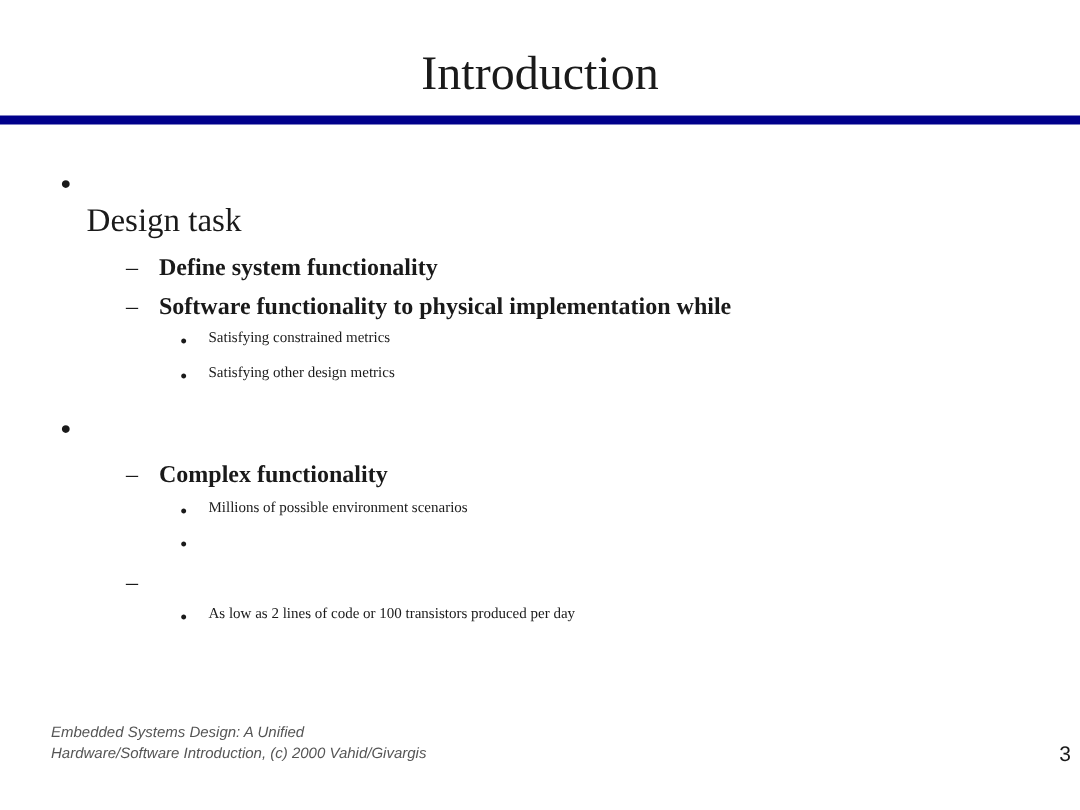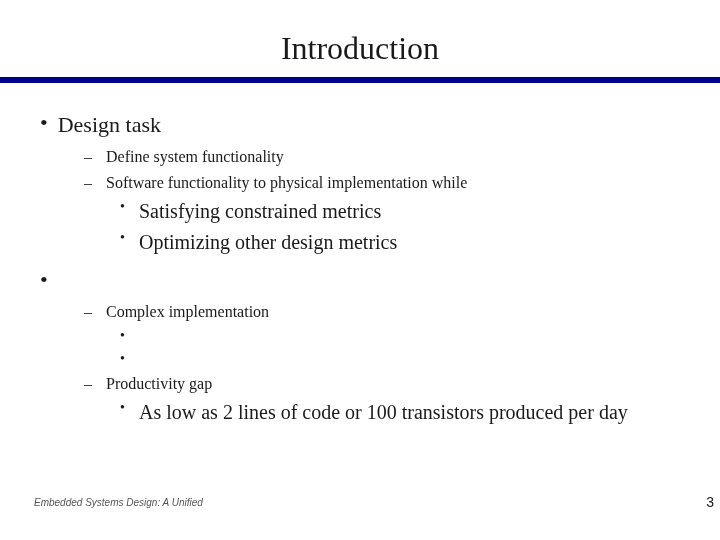--- a/index.html
+++ b/index.html
@@ -57,20 +57,21 @@
       margin-right: 10px;
       margin-top: -2px;
       color: #1a1a1a;
       line-height: 1.3;
     }
 
     .bullet-l1-text {
       font-size: 22px;
       color: #1a1a1a;
       line-height: 1.3;
+      margin-top: 22px;
     }
 
     .bullet-l2 {
       display: flex;
       align-items: flex-start;
       margin-top: 4px;
       margin-left: 44px;
     }
 
     .bullet-l2-dash {
@@ -78,39 +79,40 @@
       margin-right: 8px;
       color: #1a1a1a;
       line-height: 1.4;
       min-width: 14px;
     }
 
     .bullet-l2-text {
       font-size: 16px;
       color: #1a1a1a;
       line-height: 1.4;
+      font-weight: bold;
     }
 
     .bullet-l3 {
       display: flex;
       align-items: flex-start;
       margin-top: 3px;
       margin-left: 80px;
     }
 
     .bullet-l3-dot {
       font-size: 14px;
       margin-right: 7px;
       color: #1a1a1a;
       line-height: 1.4;
       min-width: 12px;
     }
 
     .bullet-l3-text {
-      font-size: 20px;
+      font-size: 10px;
       color: #1a1a1a;
       line-height: 1.4;
     }
 
     .footer {
       position: absolute;
       bottom: 14px;
       left: 14px;
       width: 100%;
       display: flex;
@@ -159,52 +161,53 @@
       <span class="bullet-l2-text">Software functionality to physical implementation while</span>
     </div>
 
     <div class="bullet-l3">
       <span class="bullet-l3-dot">•</span>
       <span class="bullet-l3-text">Satisfying constrained metrics</span>
     </div>
 
     <div class="bullet-l3">
       <span class="bullet-l3-dot">•</span>
-      <span class="bullet-l3-text">Optimizing other design metrics</span>
+      <span class="bullet-l3-text">Satisfying other design metrics</span>
     </div>
 
     <div class="bullet-l1">
       <span class="bullet-l1-dot">•</span>
     </div>
 
     <div class="bullet-l2">
       <span class="bullet-l2-dash">–</span>
-      <span class="bullet-l2-text">Complex implementation</span>
-    </div>
-
-    <div class="bullet-l3">
-      <span class="bullet-l3-dot">•</span>
-    </div>
-
-    <div class="bullet-l3">
-      <span class="bullet-l3-dot">•</span>
-    </div>
-
-    <div class="bullet-l2">
-      <span class="bullet-l2-dash">–</span>
-      <span class="bullet-l2-text">Productivity gap</span>
+      <span class="bullet-l2-text">Complex functionality</span>
+    </div>
+
+    <div class="bullet-l3">
+      <span class="bullet-l3-dot">•</span>
+      <span class="bullet-l3-text">Millions of possible environment scenarios</span>
+    </div>
+
+    <div class="bullet-l3">
+      <span class="bullet-l3-dot">•</span>
+    </div>
+
+    <div class="bullet-l2">
+      <span class="bullet-l2-dash">–</span>
     </div>
 
     <div class="bullet-l3">
       <span class="bullet-l3-dot">•</span>
       <span class="bullet-l3-text">As low as 2 lines of code or 100 transistors produced per day</span>
     </div>
 
   </div>
 
   <div class="footer">
     <div class="footer-left">
       <div>Embedded Systems Design: A Unified</div>
+      <div>Hardware/Software Introduction, (c) 2000 Vahid/Givargis</div>
     </div>
     <div class="footer-right">3</div>
   </div>
 
 </div>
 
 </body></html>

